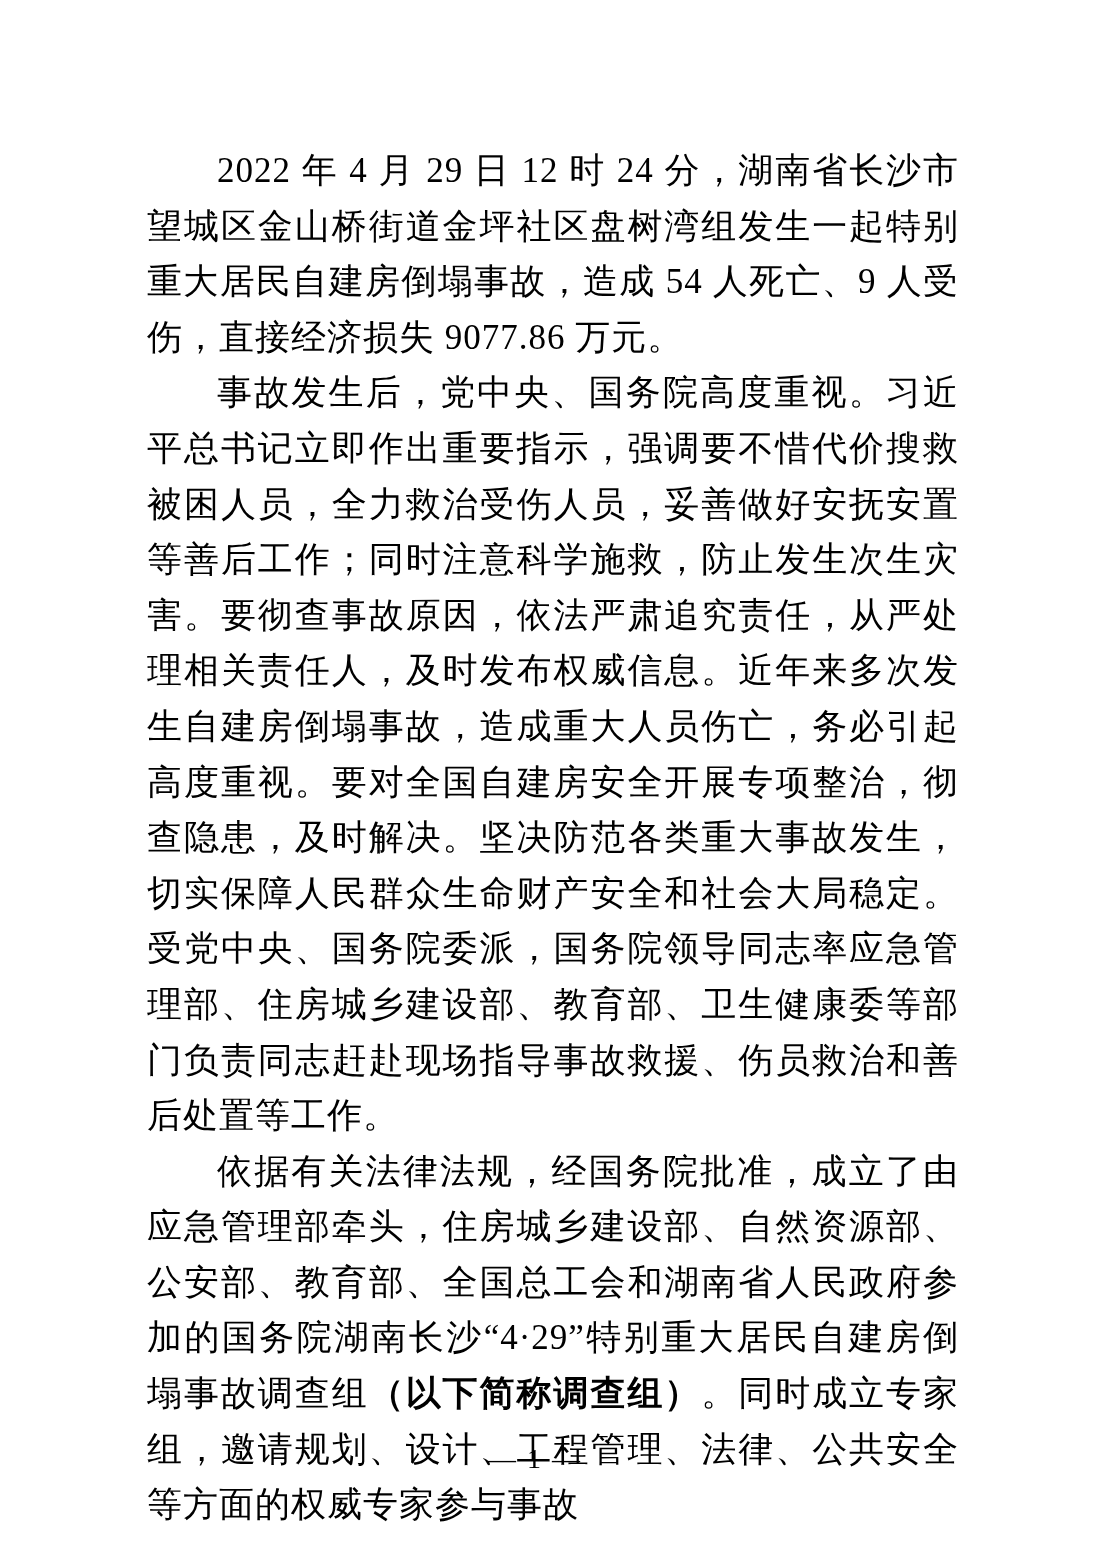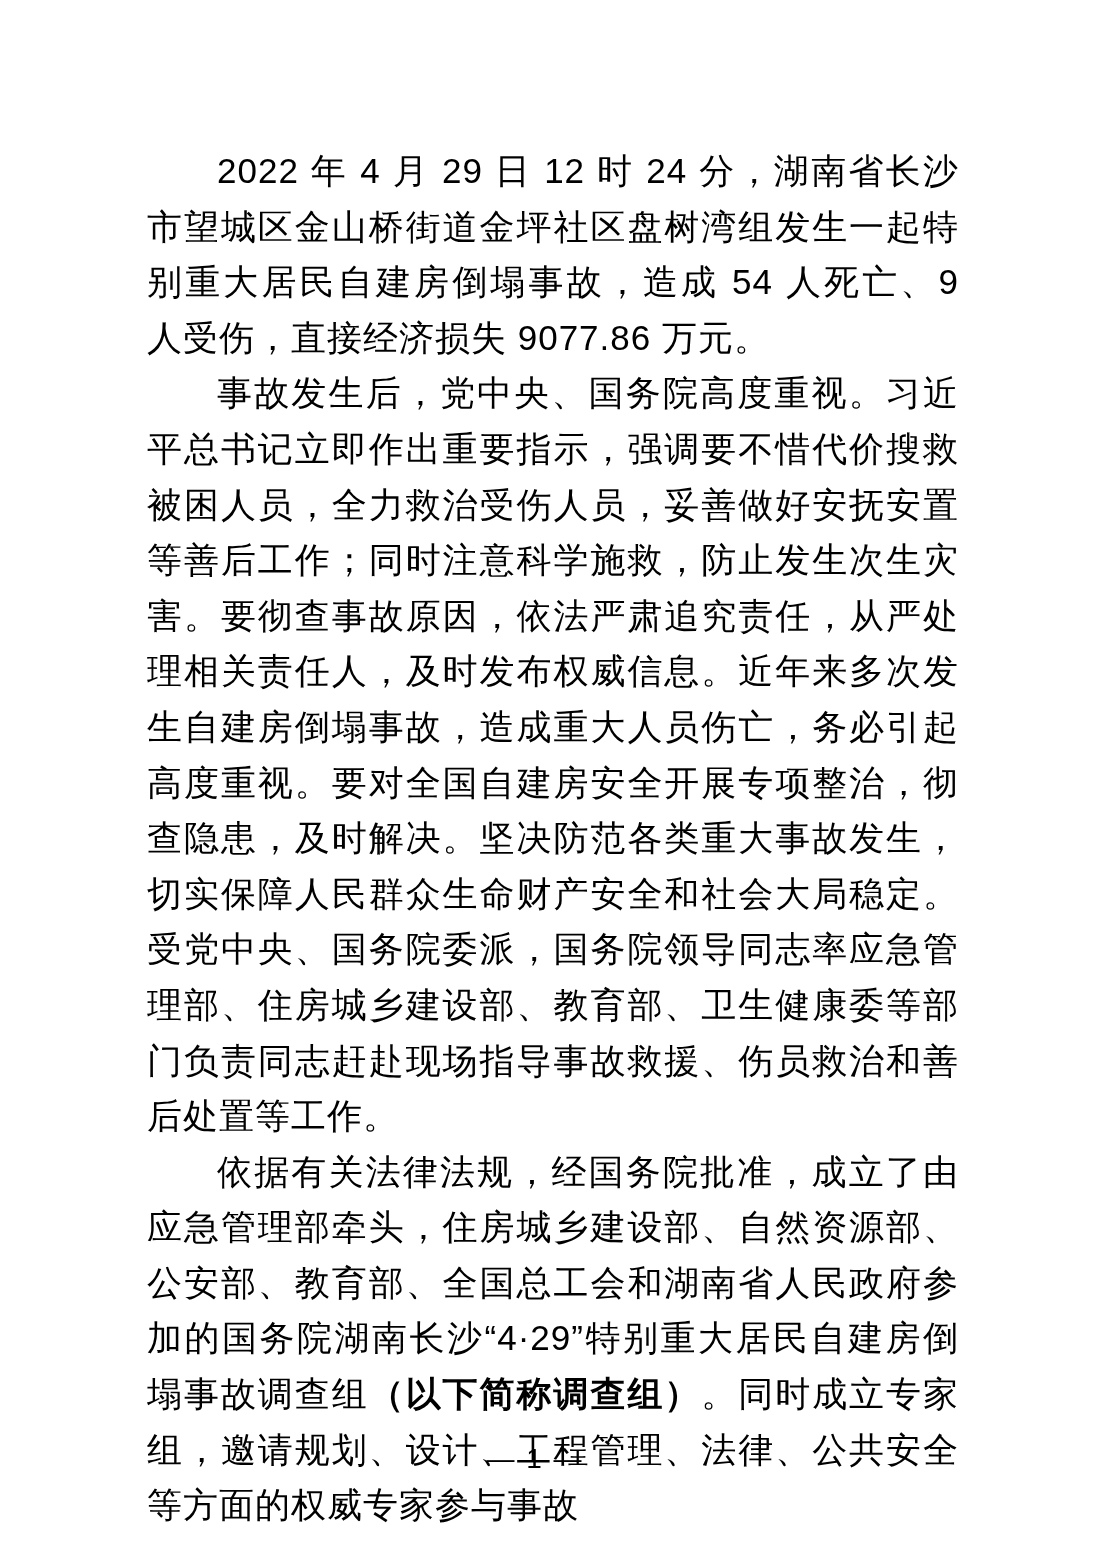--- a/index.html
+++ b/index.html
@@ -5,21 +5,21 @@
   * { margin: 0; padding: 0; box-sizing: border-box; }
   html, body {
     background: #ffffff;
   }
   .page {
     position: relative;
     width: 1070px;
     height: 1559px;
     background: #ffffff;
     color: #000000;
-    font-family: Liberation Sans, sans-serif;
+    font-family: Liberation Serif, serif;
     overflow: hidden;
   }
   .text-block {
     position: absolute;
     left: 147px;
     top: 143px;
     width: 812px;
     font-size: 35px;
     line-height: 55.6px;
     text-align: justify;

